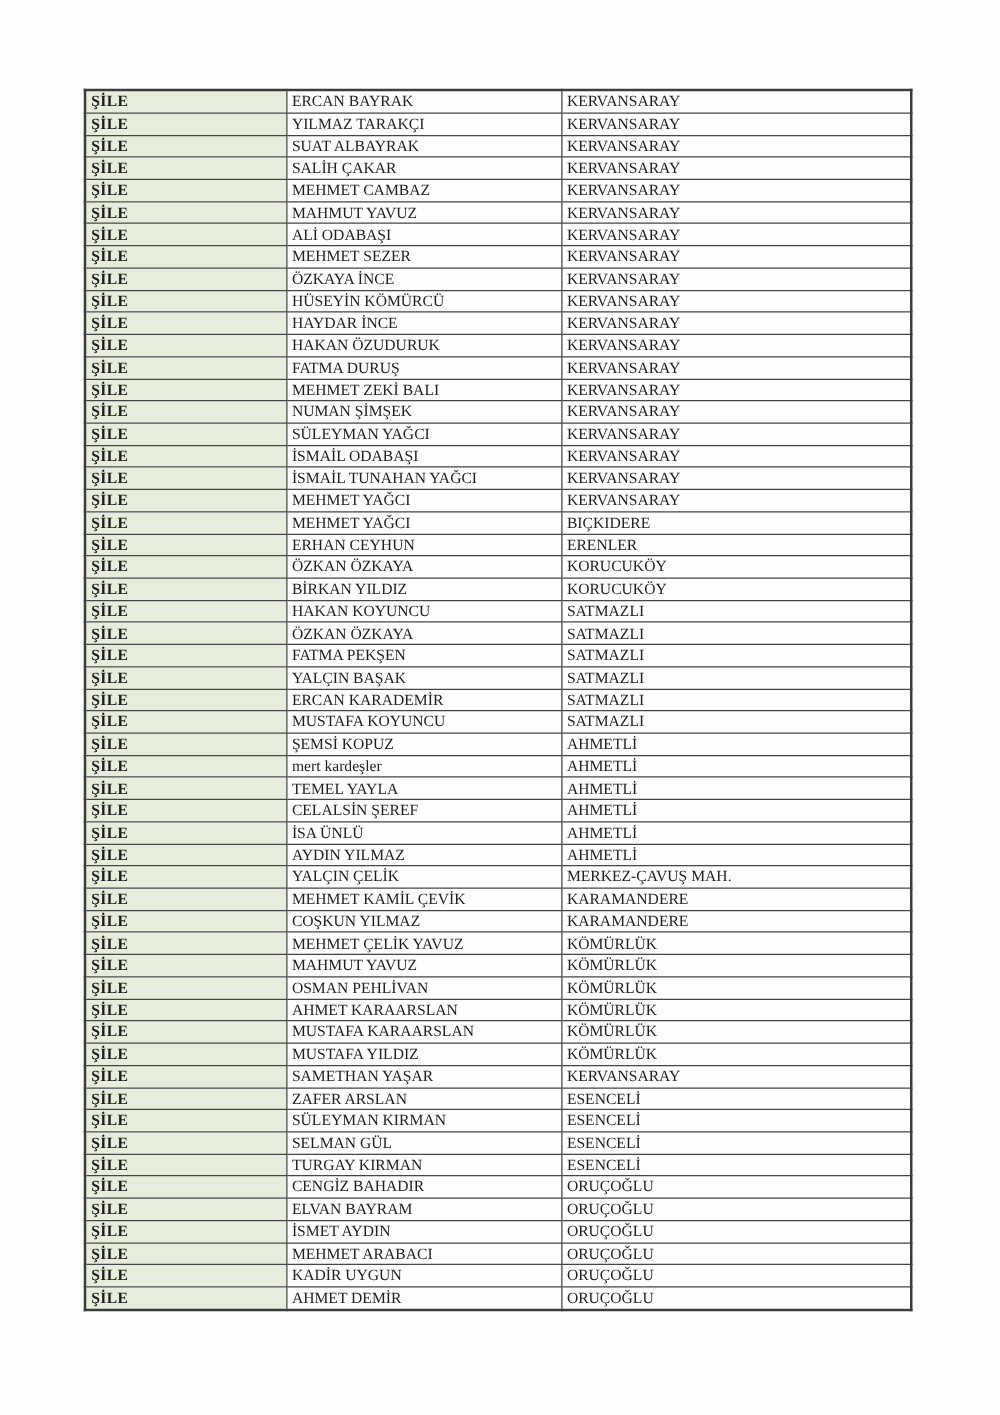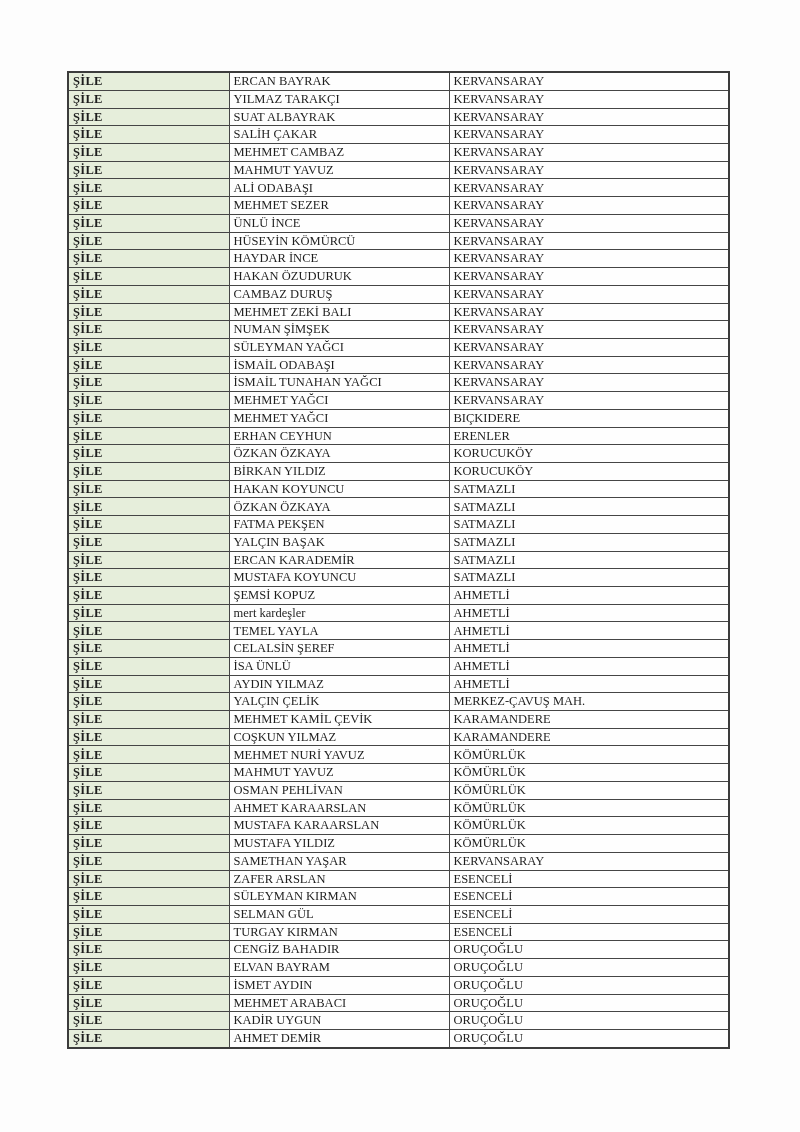--- a/index.html
+++ b/index.html
@@ -96,41 +96,41 @@
     <td class="name-cell">ALİ ODABAŞI</td>
     <td class="village-cell">KERVANSARAY</td>
   </tr>
         <tr>
     <td class="district-cell">ŞİLE</td>
     <td class="name-cell">MEHMET SEZER</td>
     <td class="village-cell">KERVANSARAY</td>
   </tr>
         <tr>
     <td class="district-cell">ŞİLE</td>
-    <td class="name-cell">ÜNLÜ İNCE</td>
+    <td class="name-cell">ÖZKAYA İNCE</td>
     <td class="village-cell">KERVANSARAY</td>
   </tr>
         <tr>
     <td class="district-cell">ŞİLE</td>
     <td class="name-cell">HÜSEYİN KÖMÜRCÜ</td>
     <td class="village-cell">KERVANSARAY</td>
   </tr>
         <tr>
     <td class="district-cell">ŞİLE</td>
     <td class="name-cell">HAYDAR İNCE</td>
     <td class="village-cell">KERVANSARAY</td>
   </tr>
         <tr>
     <td class="district-cell">ŞİLE</td>
     <td class="name-cell">HAKAN ÖZUDURUK</td>
     <td class="village-cell">KERVANSARAY</td>
   </tr>
         <tr>
     <td class="district-cell">ŞİLE</td>
-    <td class="name-cell">CAMBAZ DURUŞ</td>
+    <td class="name-cell">FATMA DURUŞ</td>
     <td class="village-cell">KERVANSARAY</td>
   </tr>
         <tr>
     <td class="district-cell">ŞİLE</td>
     <td class="name-cell">MEHMET ZEKİ BALI</td>
     <td class="village-cell">KERVANSARAY</td>
   </tr>
         <tr>
     <td class="district-cell">ŞİLE</td>
     <td class="name-cell">NUMAN ŞİMŞEK</td>
@@ -246,21 +246,21 @@
     <td class="name-cell">MEHMET KAMİL ÇEVİK</td>
     <td class="village-cell">KARAMANDERE</td>
   </tr>
         <tr>
     <td class="district-cell">ŞİLE</td>
     <td class="name-cell">COŞKUN YILMAZ</td>
     <td class="village-cell">KARAMANDERE</td>
   </tr>
         <tr>
     <td class="district-cell">ŞİLE</td>
-    <td class="name-cell">MEHMET NURİ YAVUZ</td>
+    <td class="name-cell">MEHMET ÇELİK YAVUZ</td>
     <td class="village-cell">KÖMÜRLÜK</td>
   </tr>
         <tr>
     <td class="district-cell">ŞİLE</td>
     <td class="name-cell">MAHMUT YAVUZ</td>
     <td class="village-cell">KÖMÜRLÜK</td>
   </tr>
         <tr>
     <td class="district-cell">ŞİLE</td>
     <td class="name-cell">OSMAN PEHLİVAN</td>

